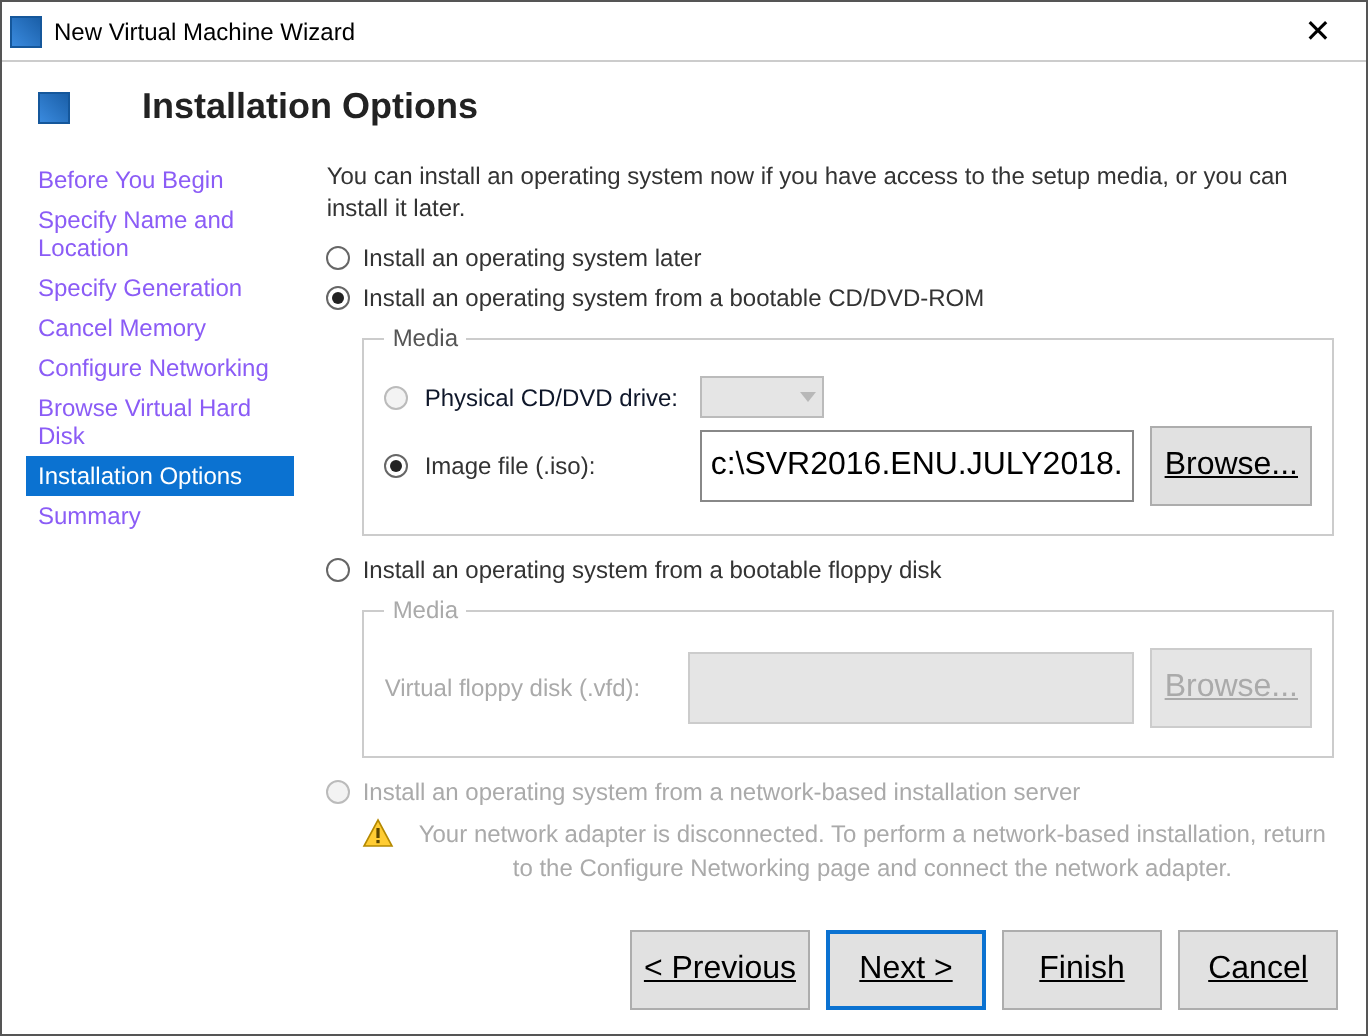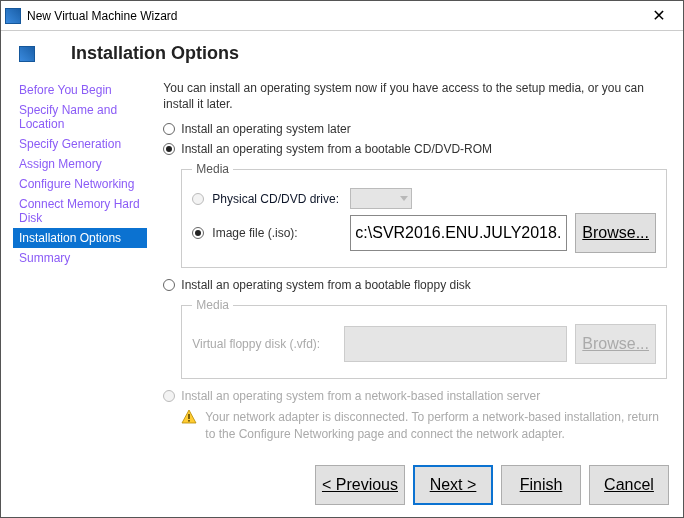--- a/index.html
+++ b/index.html
@@ -150,20 +150,21 @@
   }
   button.btn:disabled { color:#aaa; background:#e5e5e5; border-color:#ccc; }
   button.btn.primary { border: 2px solid #0b72d1; }
   .disabled-text { color: #aaa; }
   .warn-row {
     display: flex;
     gap: 8px;
     margin: 2px 0 0 18px;
     color: #aaa;
     line-height: 1.35;
+    text-align: center;
   }
   .warn-icon {
     flex: 0 0 16px;
     height: 16px;
   }
   .footer {
     position: absolute;
     right: 14px;
     bottom: 12px;
     display: flex;
@@ -183,23 +184,23 @@
 <div class="header">
   <div class="page-icon"></div>
   <h1>Installation Options</h1>
 </div>
 
 <div class="body">
   <div class="sidebar">
     <div class="side-item">Before You Begin</div>
     <div class="side-item">Specify Name and Location</div>
     <div class="side-item">Specify Generation</div>
-    <div class="side-item">Assign Memory</div>
+    <div class="side-item">Cancel Memory</div>
     <div class="side-item">Configure Networking</div>
-    <div class="side-item">Connect Memory Hard Disk</div>
+    <div class="side-item">Browse Virtual Hard Disk</div>
     <div class="side-item sel">Installation Options</div>
     <div class="side-item">Summary</div>
   </div>
 
   <div class="content">
     <div class="intro">You can install an operating system now if you have access to the setup media, or you can install it later.</div>
 
     <div class="opt-row">
       <span class="radio"></span>
       <span>Install an operating system later</span>

